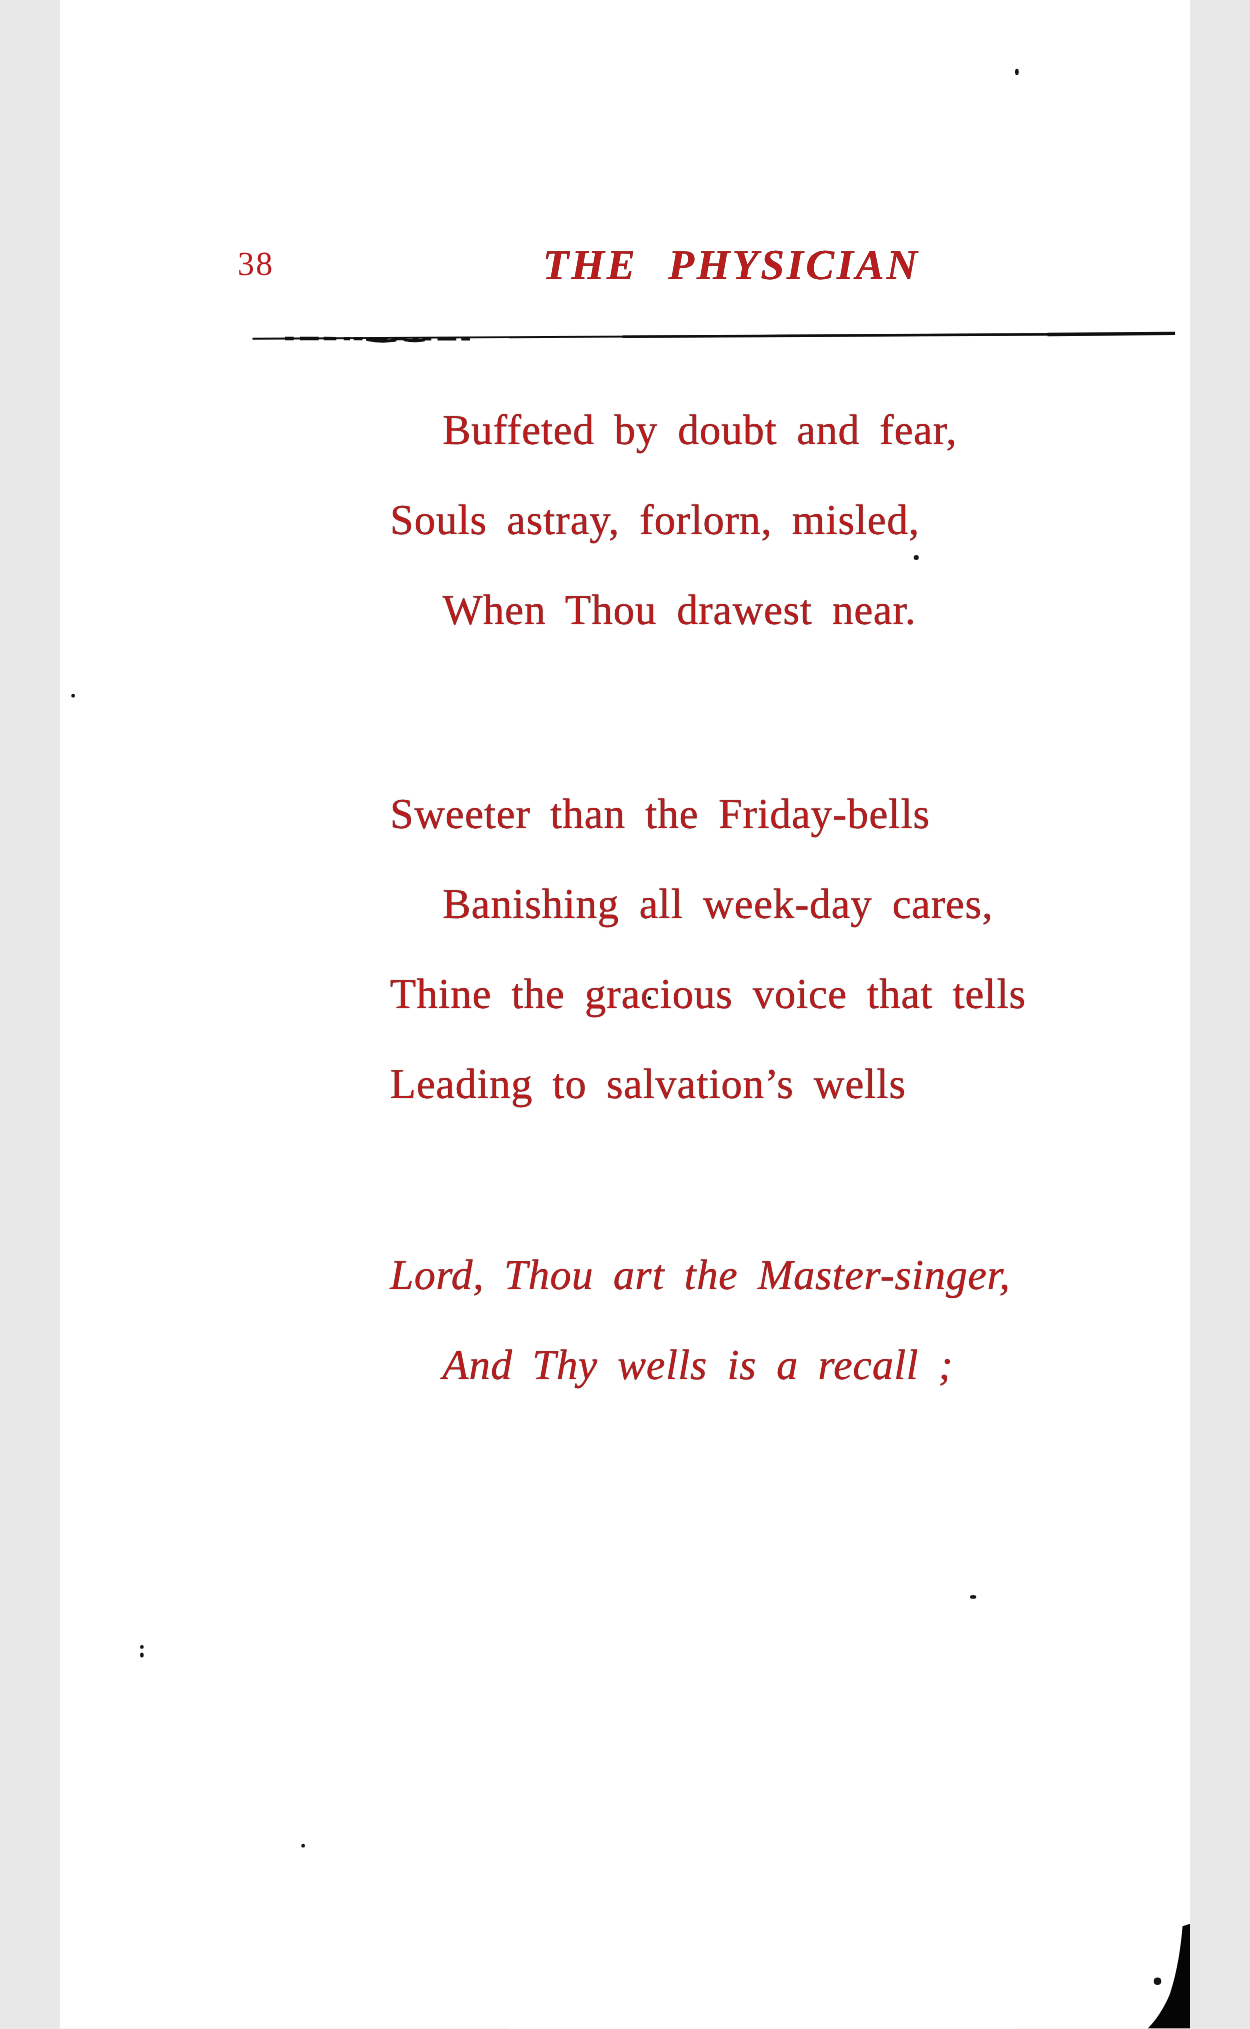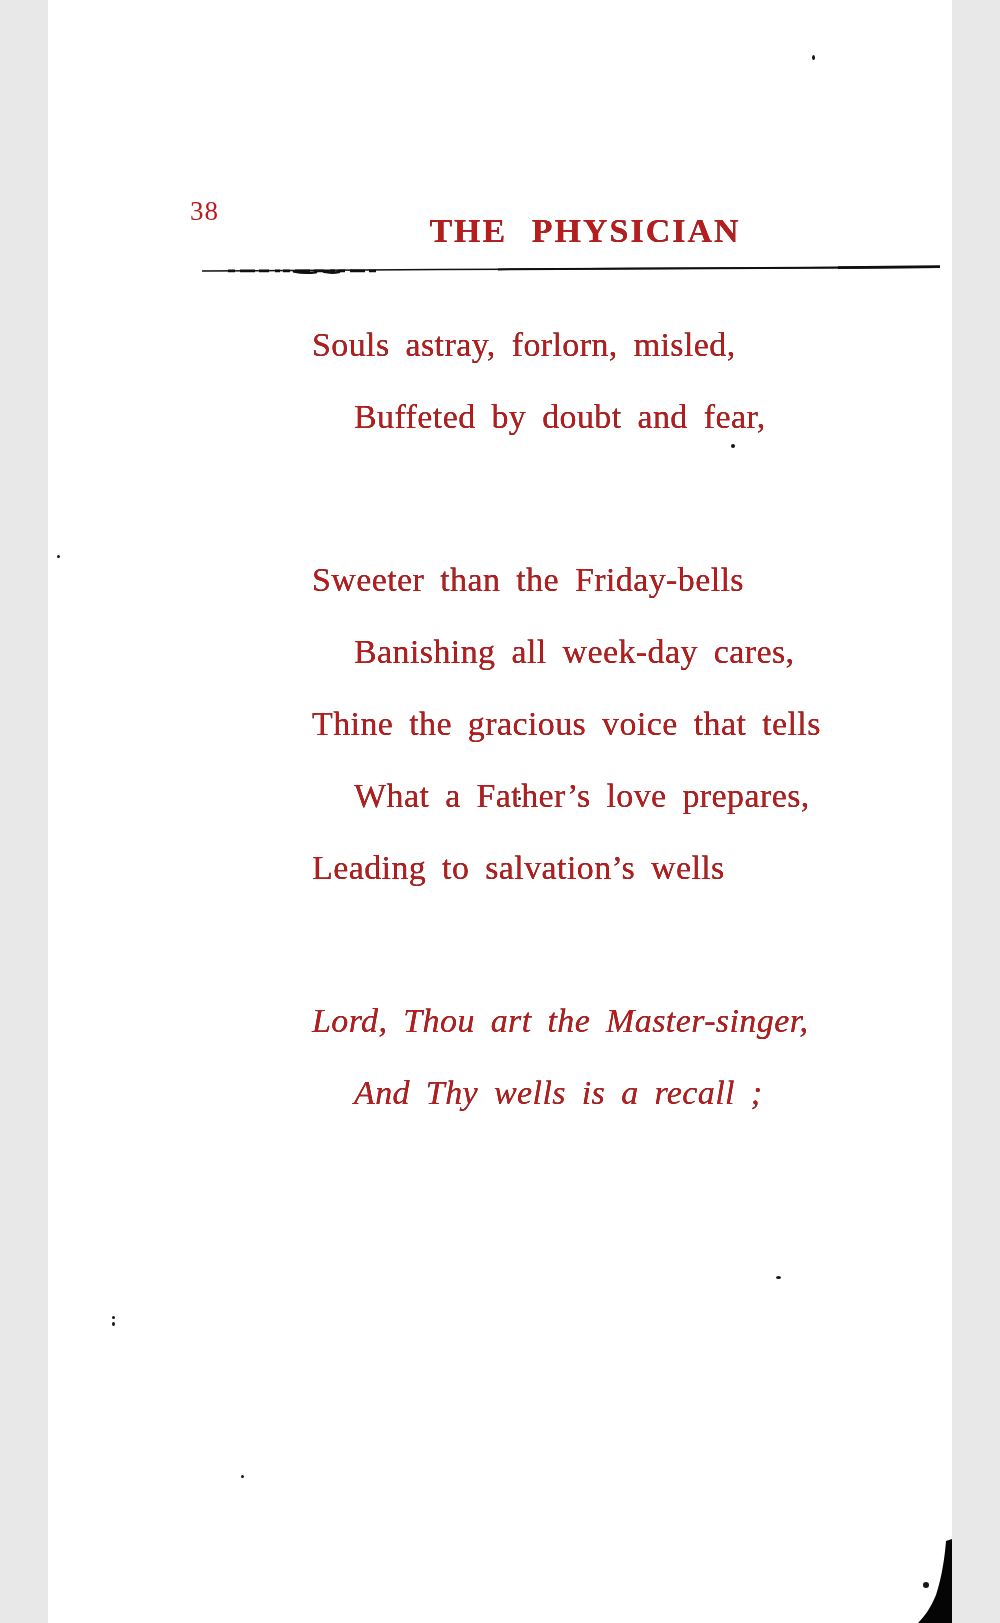--- a/index.html
+++ b/index.html
@@ -11,23 +11,23 @@
     overflow:hidden;
     font-family:"Liberation Serif", serif;
     color:#b91c1c;
   }
   
   .page-number {
     position:absolute; left:142px; top:196px;
     font-size:27px; letter-spacing:1px;
   }
   .running-title {
-    position:absolute; left:537px; top:212px;
+    position:absolute; left:537px; top:194px;
     transform:translateX(-50%);
-    font-size:34px; font-weight:600;
+    font-size:34px; font-style:italic; font-weight:600;
     letter-spacing:2px; word-spacing:14px;
     white-space:nowrap;
     text-shadow:0 0 0.5px rgba(0,0,0,0.85);
     text-align:right;
   }
   .header-rule { position:absolute; left:150px; top:262px; width:745px; height:14px; }
 
   
   .poem {
     position:absolute; left:264px; top:309px; width:620px;
@@ -60,28 +60,28 @@
   <svg class="header-rule" viewBox="0 0 745 14" xmlns="http://www.w3.org/2000/svg">
     <path d="M4,9 C120,8.2 300,7.2 430,6.6 C560,6.1 690,5.4 741,5" stroke="#101010" stroke-width="1.5" fill="none"></path>
     <path d="M30,8.8 L178,9" stroke="#101010" stroke-width="2.7" fill="none" stroke-dasharray="7 5 15 4 10 6 5 3"></path>
     <path d="M96,9.6 c6,1.2 14,1.6 22,0.6 m8,-0.4 c5,1 10,1 15,0.2" stroke="#101010" stroke-width="2.6" fill="none" stroke-linecap="round"></path>
     <path d="M300,7.4 C460,6.6 620,5.8 741,4.9" stroke="#101010" stroke-width="2" fill="none"></path>
     <path d="M640,5.6 L742,4.7" stroke="#101010" stroke-width="2.8" fill="none"></path>
   </svg>
 
   <div class="poem">
       <div class="stanza stanza-1">
+        <div class="line indent">Buffeted by doubt and fear,</div>
         <div class="line">Souls astray, forlorn, misled,</div>
-        <div class="line indent">Buffeted by doubt and fear,</div>
+        <div class="line indent">When Thou drawest near.</div>
       </div>
       <div class="stanza stanza-2">
         <div class="line">Sweeter than the Friday-bells</div>
         <div class="line indent">Banishing all week-day cares,</div>
         <div class="line">Thine the gracious voice that tells</div>
-        <div class="line indent">What a Father’s love prepares,</div>
         <div class="line">Leading to salvation’s wells</div>
       </div>
       <div class="stanza stanza-3">
         <div class="line">Lord, Thou art the Master-singer,</div>
         <div class="line indent">And Thy wells is a recall ;</div>
       </div>
     </div>
 
   <div class="speck" style="left:764px; top:55px; width:3px; height:5px;"></div>
   <div class="speck" style="left:986px; top:125px; width:3px; height:3px;"></div>

